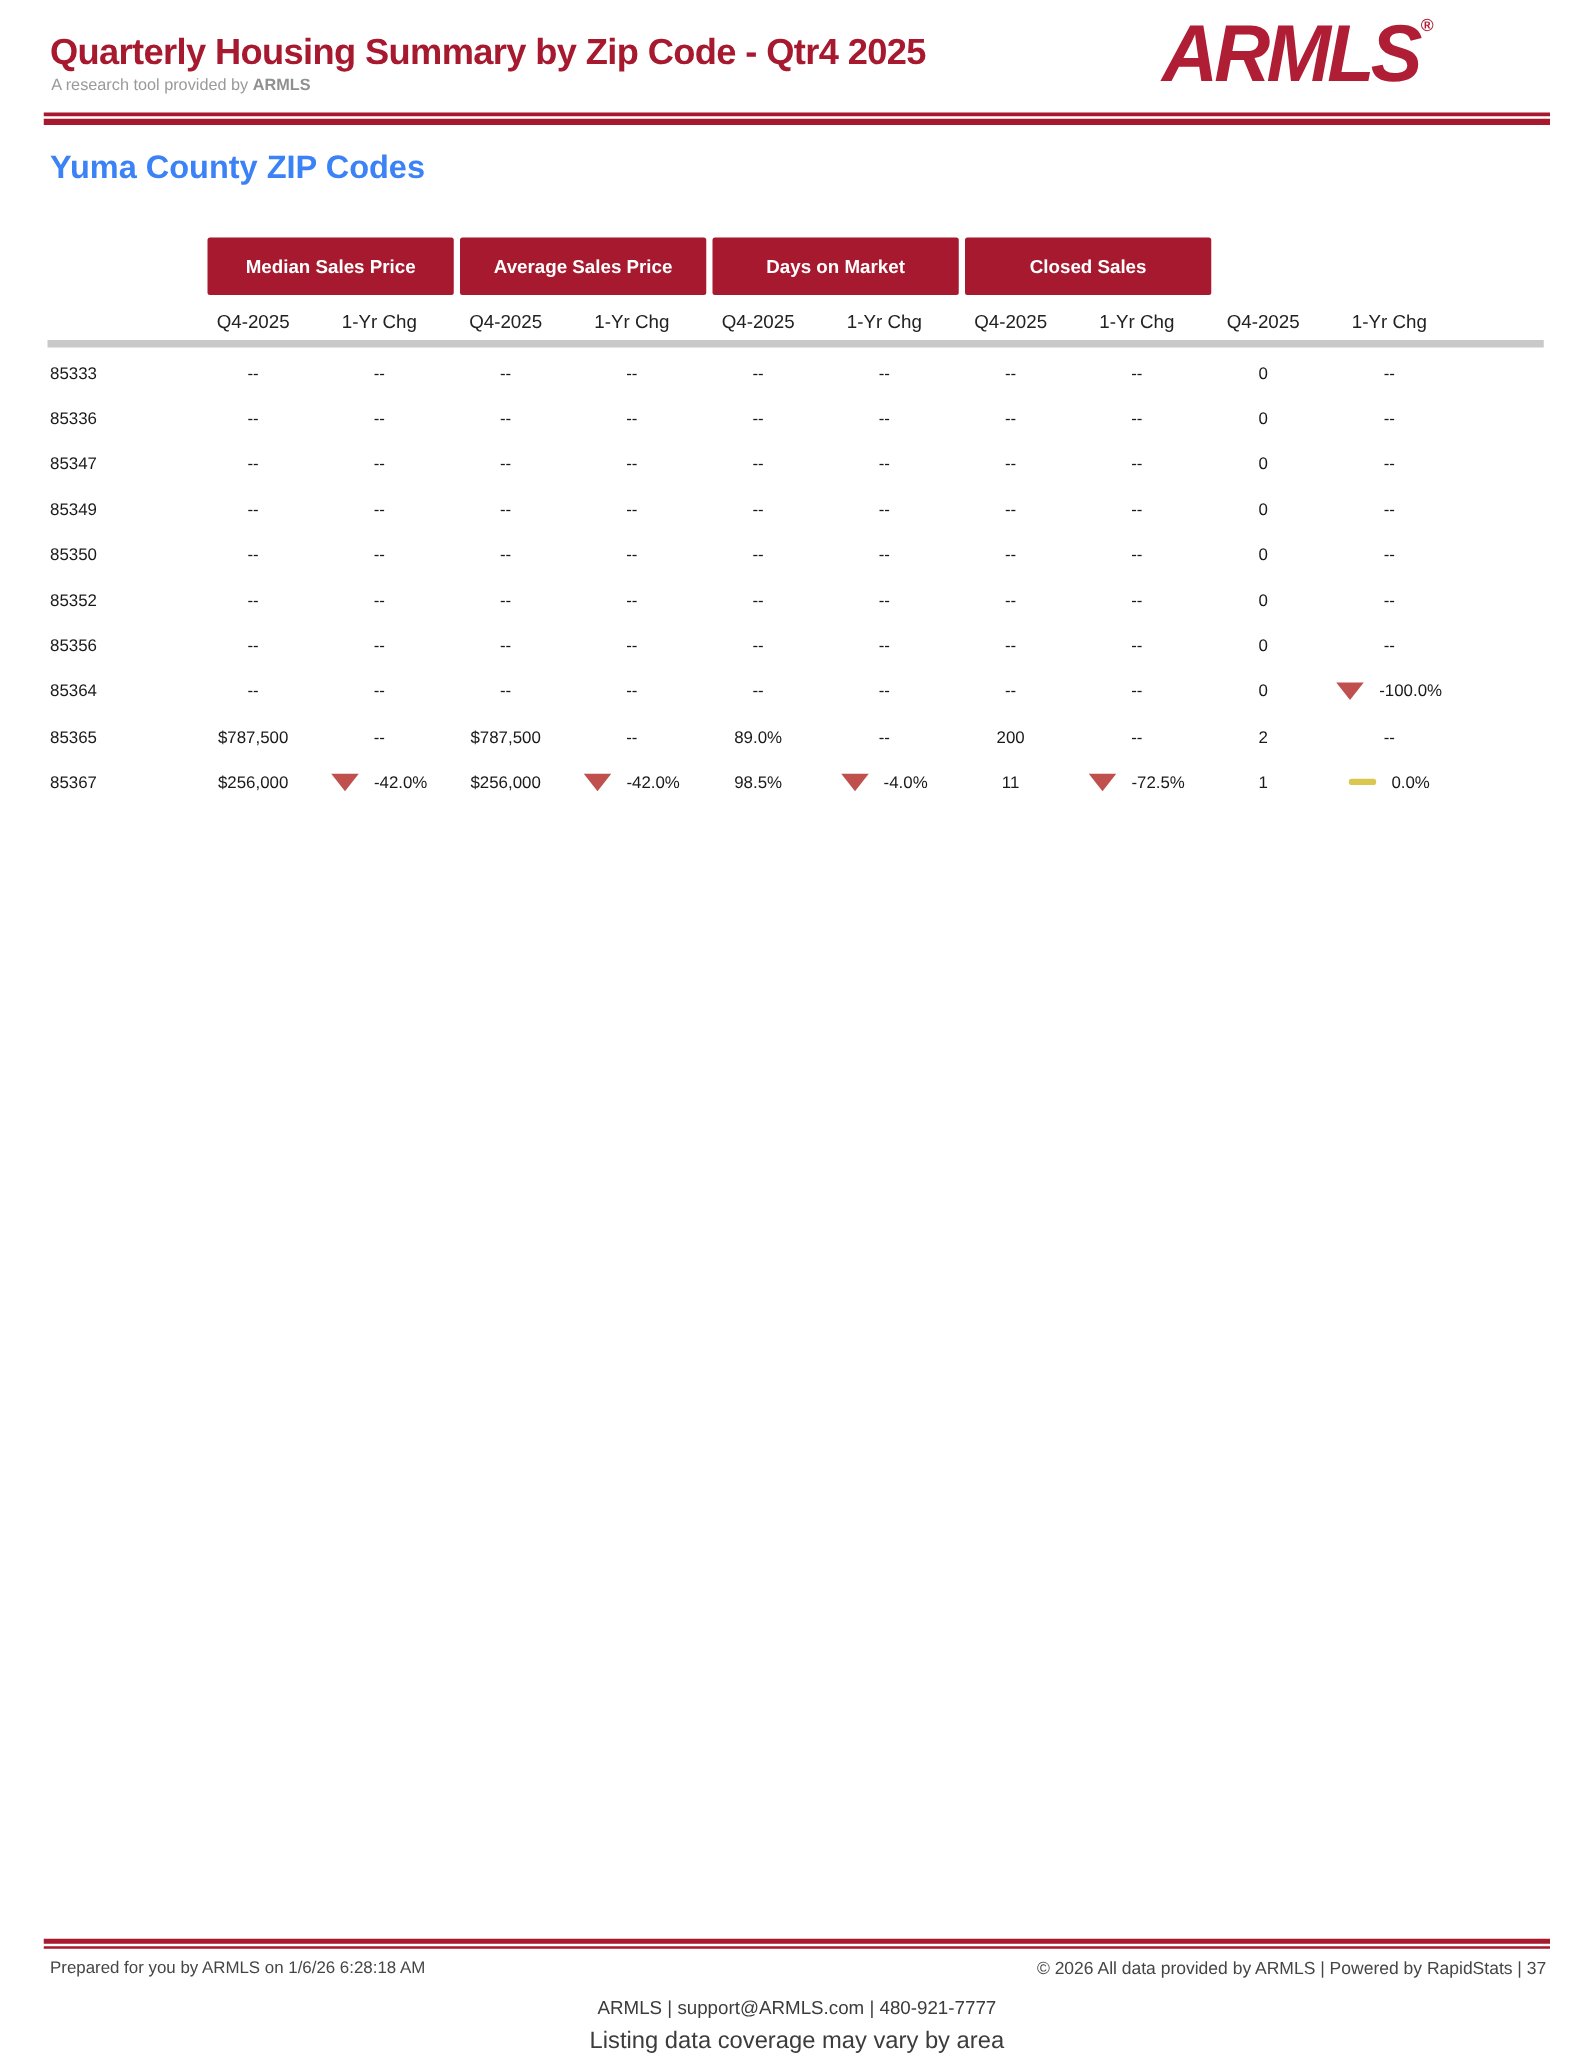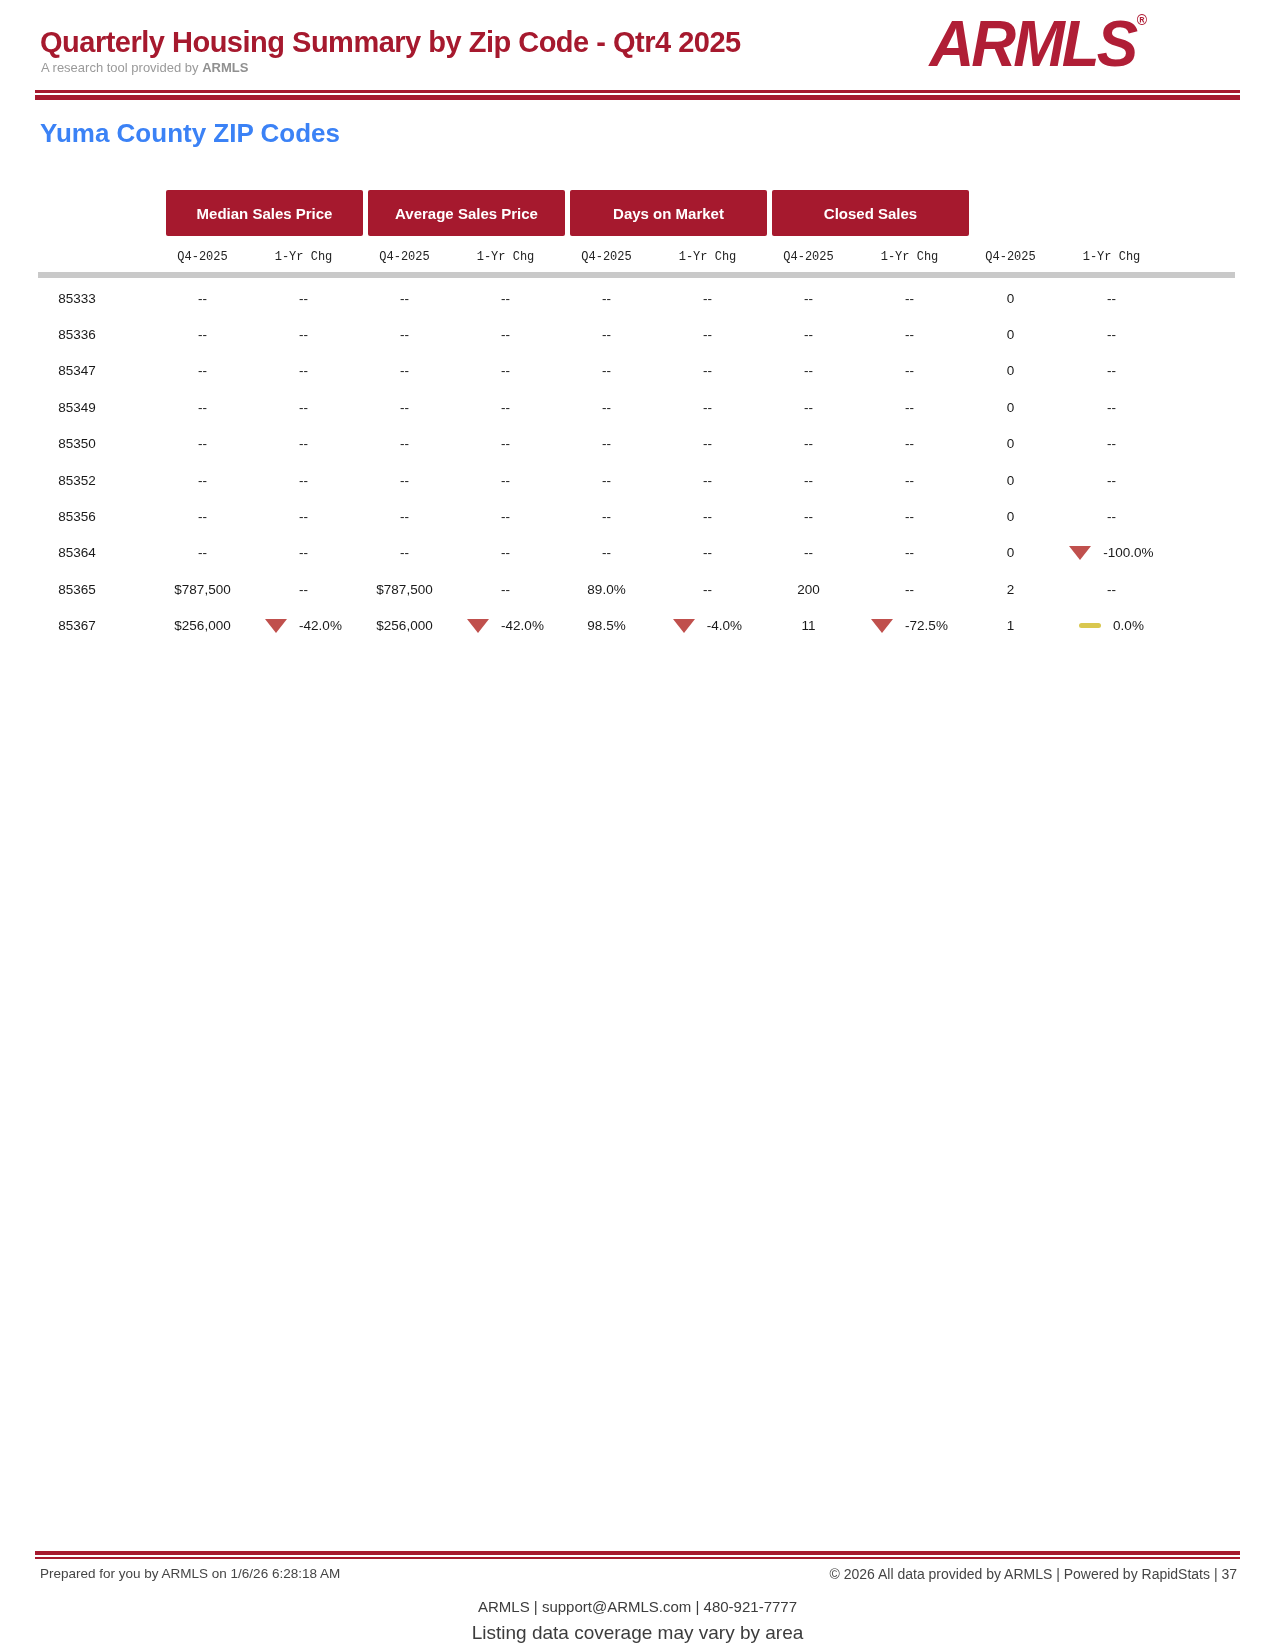--- a/index.html
+++ b/index.html
@@ -23,26 +23,26 @@
   .table-wrap { position:absolute; left:40px; top:190px; width:1124px; }
   .group-headers { display:flex; margin-left:112px;padding-left:14px; }
   .group-header { width:197px; margin-right:5px; height:46px; background:#a6192e; color:#ffffff;
                   font-size:15px; font-weight:bold; display:flex; align-items:center; justify-content:center;
                   text-align:center; line-height:17px; border-radius:2px; padding:0 10px; }
   .subheader-row { display:flex; margin-top:6px; height:30px; align-items:center; }
   .zip-col { width:112px; flex:0 0 112px; }
   .group-cell { width:202px; flex:0 0 202px; display:flex; }
   .pv { width:101px; flex:0 0 101px; text-align:center; }
   .cv { width:101px; flex:0 0 101px; display:flex; align-items:center; justify-content:center; gap:12px; }
-  .subheader-row .pv, .subheader-row .cv { font-size:12px; color:#222;font-family:Liberation Mono, monospace; }
+  .subheader-row .pv, .subheader-row .cv { font-size:15px; color:#222; }
   .divider { position:absolute; left:38px; top:272px; width:1197px; height:6px; background:#c9c9c9; }
 
   .rows { position:absolute; left:40px; top:280px; width:1124px; }
   .data-row { display:flex; height:36.4px; align-items:center; font-size:13.5px; }
-  .zip-label { width:112px; flex:0 0 112px; text-align:center; padding-right:38px; }
+  .zip-label { width:112px; flex:0 0 112px; text-align:left; padding-right:38px; }
   .tri-down { width:0; height:0; border-left:11px solid transparent; border-right:11px solid transparent; border-top:14px solid #c0504d; flex:0 0 auto; }
   .dash-flat { width:22px; height:5px; border-radius:3px; background:#d9c74f; flex:0 0 auto; }
 
   
   .rule-bottom { position:absolute; left:35px; right:35px; top:1551px; }
   .rule-bottom .r1 { height:4px; background:#a6192e; }
   .rule-bottom .r2 { height:2px; background:#a6192e; margin-top:2px; }
   .footer-left { position:absolute; left:40px; top:1566px; font-size:13.5px; color:#454545; }
   .footer-right { position:absolute; right:38px; top:1566px; font-size:14px; color:#454545; }
   .footer-contact { position:absolute; left:0; right:0; top:1598px; text-align:center; font-size:15px; color:#3c3c3c; }

